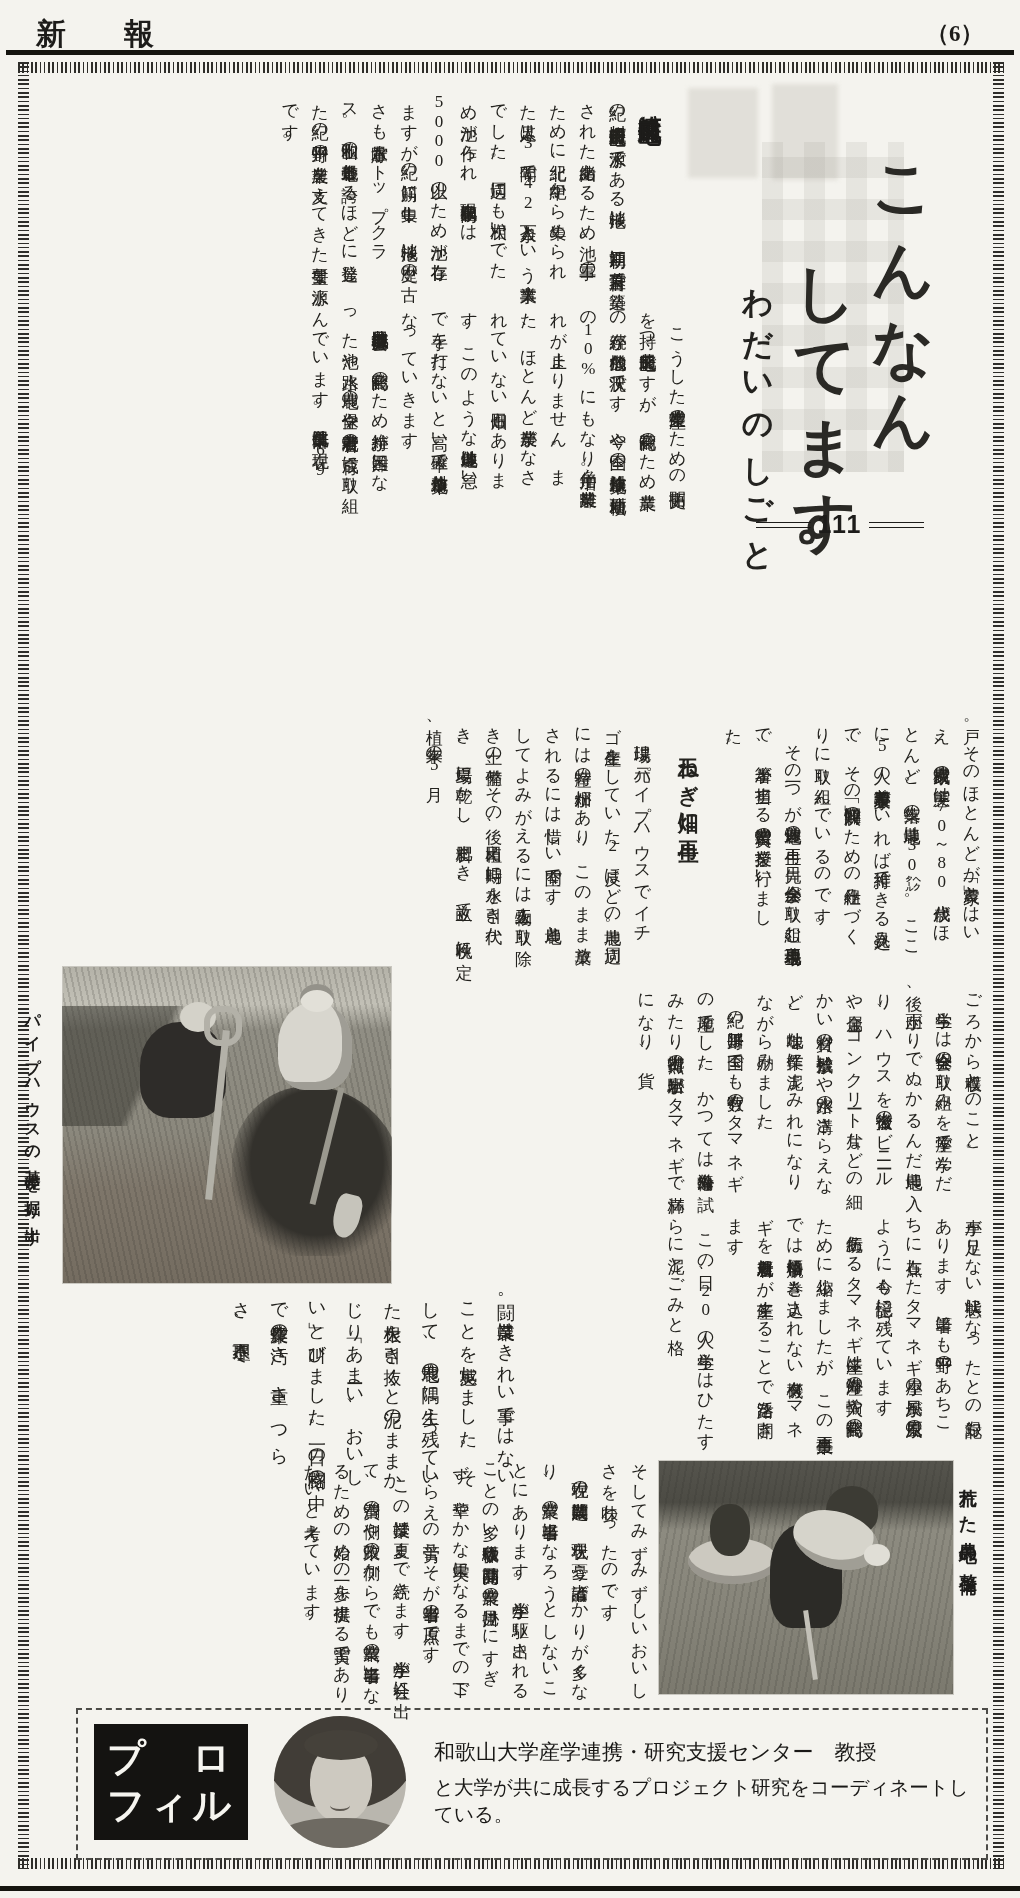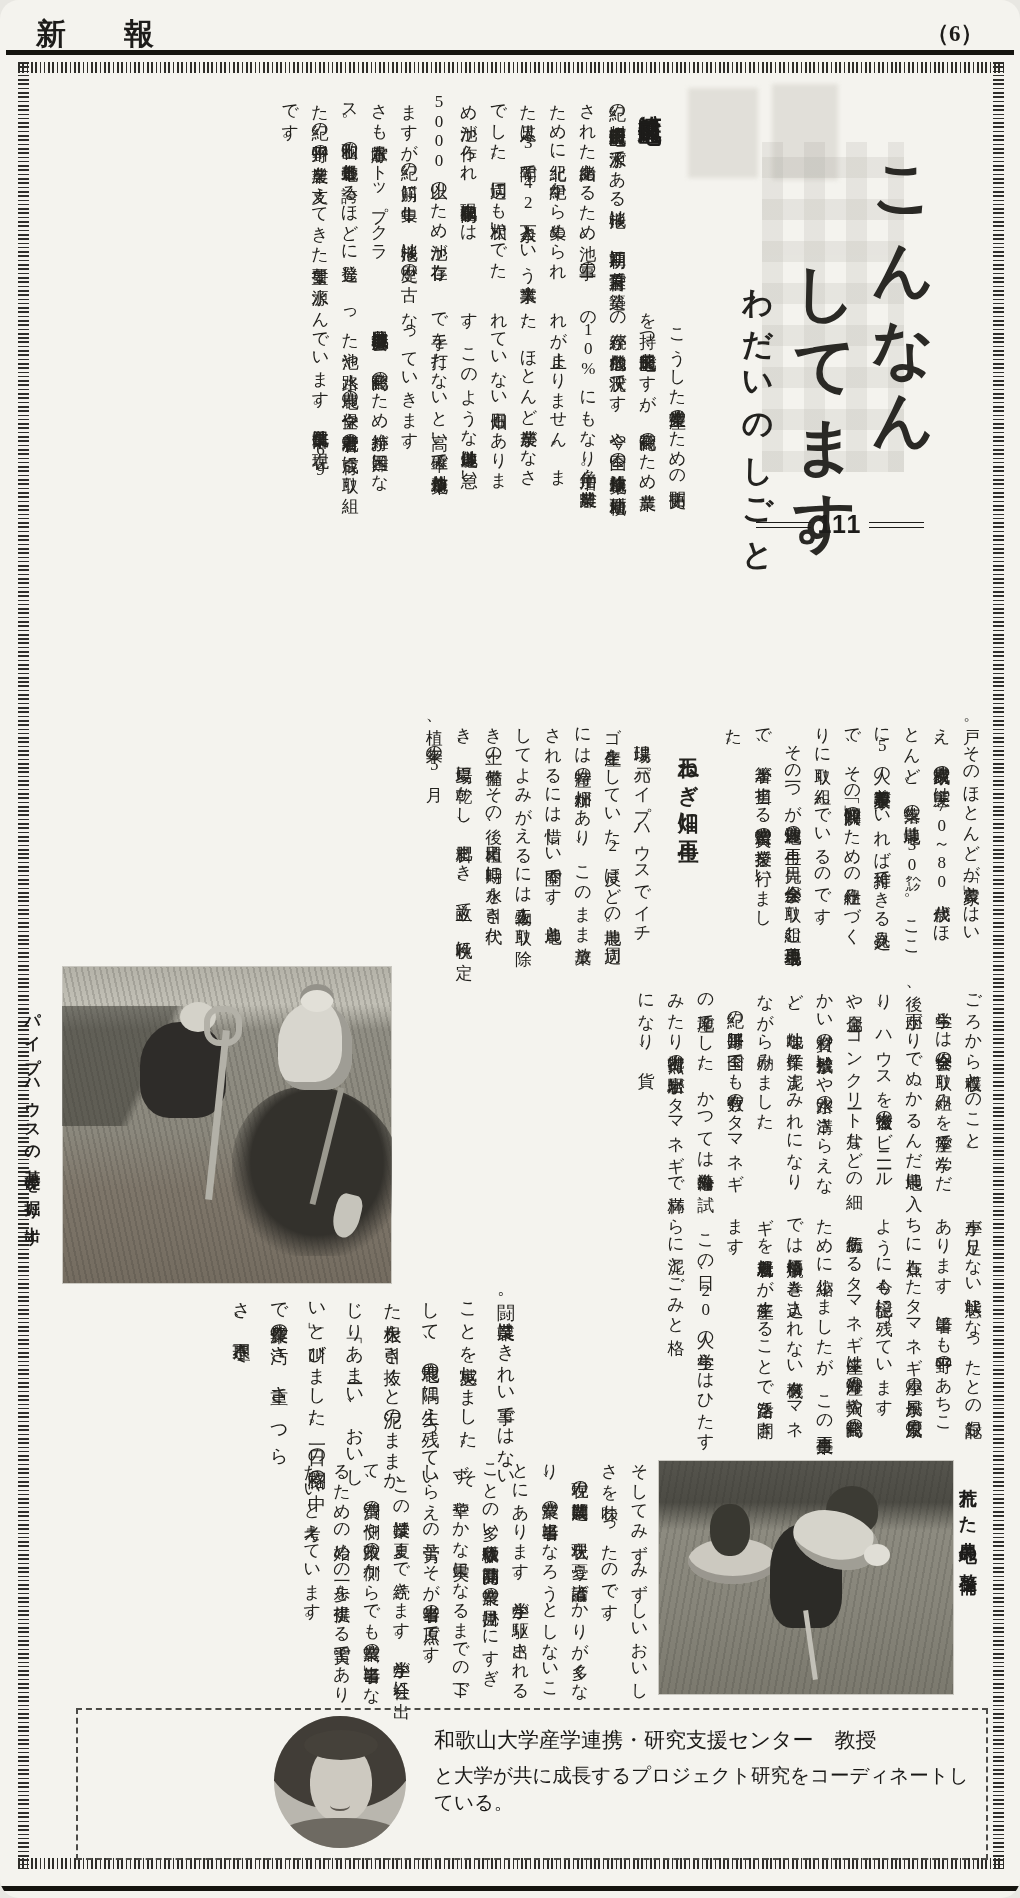--- a/index.html
+++ b/index.html
@@ -1,17 +1,17 @@
 <!DOCTYPE html>
 <html><head>
 <meta charset="utf-8">
 <style>
   html,body{margin:0;padding:0;background:#e8e7e2;}
   #sheet{position:relative;width:1020px;height:1898px;background:#f4f3ee;overflow:hidden;
-         font-family:"Liberation Serif","DejaVu Serif",serif;color:#1d1c1a;border-radius:19px;}
+         font-family:"Liberation Serif","DejaVu Serif",serif;color:#1d1c1a;}
   
   .masthead{position:absolute;left:36px;top:14px;font-size:30px;font-weight:bold;letter-spacing:14px;}
   .issue-date{position:absolute;left:320px;top:20px;font-size:21px;font-weight:bold;letter-spacing:1px;}
   .page-num{position:absolute;left:926px;top:18px;font-size:23px;font-weight:bold;}
   .header-rule{position:absolute;left:6px;top:50px;width:1008px;height:5px;background:#15140f;}
   .footer-rule{position:absolute;left:0;top:1886px;width:1020px;height:5px;background:#15140f;}
   
   .hatch{position:absolute;}
   .hatch-h{height:11px;background-image:repeating-linear-gradient(90deg,#2e2d29 0 1.6px,transparent 1.6px 4.3px);}
   .hatch-v{width:11px;background-image:repeating-linear-gradient(180deg,#2e2d29 0 1.6px,transparent 1.6px 4.3px);}
@@ -73,21 +73,21 @@
      background:#b9b6ae;overflow:hidden;}
   .portrait .hair{position:absolute;left:-8px;top:-14px;width:148px;height:108px;border-radius:50%;
      background:#413d37;}
   .portrait .face{position:absolute;left:36px;top:26px;width:62px;height:80px;border-radius:50% 50% 46% 46%;
      background:#cdc9c0;}
   .portrait .fringe{position:absolute;left:30px;top:14px;width:74px;height:30px;border-radius:50%;background:#45413a;}
   .portrait .smile{position:absolute;left:56px;top:84px;width:20px;height:9px;border-bottom:2.5px solid #5d5850;border-radius:50%;}
   .portrait .shoulder{position:absolute;left:6px;top:102px;width:120px;height:40px;border-radius:45% 45% 0 0;background:#6e6a62;}
   .profile-text{position:absolute;left:356px;top:12px;width:540px;color:#191816;}
   .profile-text .name{font-size:22px;font-weight:bold;margin:2px 0 8px;}
-  .profile-text .affil{font-size:21px;margin:4px 0 8px;}
+  .profile-text .affil{font-size:21px;margin:16px 0 8px;}
   .profile-text .bio{font-size:19.5px;margin:0 0 4px;line-height:1.4;}
 </style>
 </head>
 <body>
 
 <div id="sheet">
 
   <div class="masthead">新　報</div>
   <div class="page-num">（6）</div>
   <div class="header-rule"></div>
@@ -170,20 +170,24 @@
     <div class="fig" style="left:52px;top:44px;width:40px;height:52px;border-radius:46%;background:#393831;"></div>
     <div class="fig" style="left:168px;top:26px;width:52px;height:48px;border-radius:50% 50% 40% 40%;background:#3c3b34;"></div>
     <div class="fig" style="left:112px;top:64px;width:72px;height:104px;border-radius:44% 44% 30% 30%;background:#2c2b27;"></div>
     <div class="fig" style="left:134px;top:52px;width:88px;height:56px;border-radius:50%;background:#d6d4cb;transform:rotate(18deg);box-shadow:inset -8px -8px 0 rgba(95,93,85,.45);"></div>
     <div class="fig" style="left:206px;top:84px;width:26px;height:22px;border-radius:50%;background:#e0ded6;"></div>
     <div class="fig" style="left:150px;top:150px;width:5px;height:70px;background:#c2c0b7;transform:rotate(-8deg);"></div>
   </div>
   <div class="caption-right vert">荒れた農地の整備</div>
 
   <div id="profile">
+    <div class="profile-label">
+      <span>プ　ロ</span>
+      <span>フィル</span>
+    </div>
     <div class="portrait">
       <div class="hair"></div>
       <div class="face"></div>
       <div class="fringe"></div>
       <div class="smile"></div>
       <div class="shoulder"></div>
     </div>
     <div class="profile-text">
       <p class="affil">和歌山大学産学連携・研究支援センター　教授</p>
       <p class="bio">と大学が共に成長するプロジェクト研究をコーディネートしている。</p>

